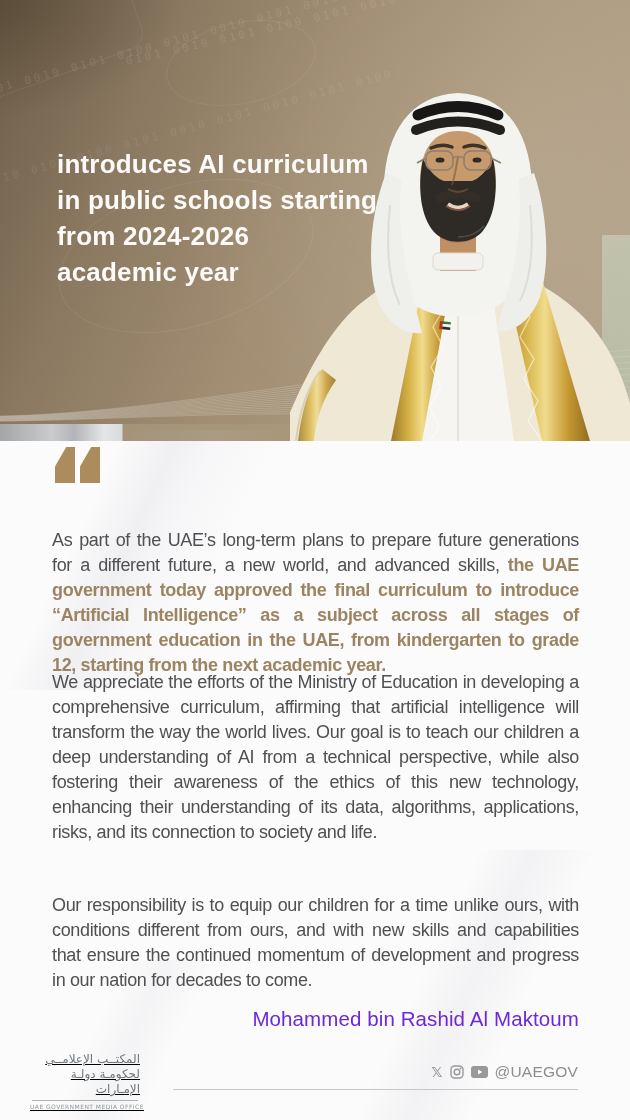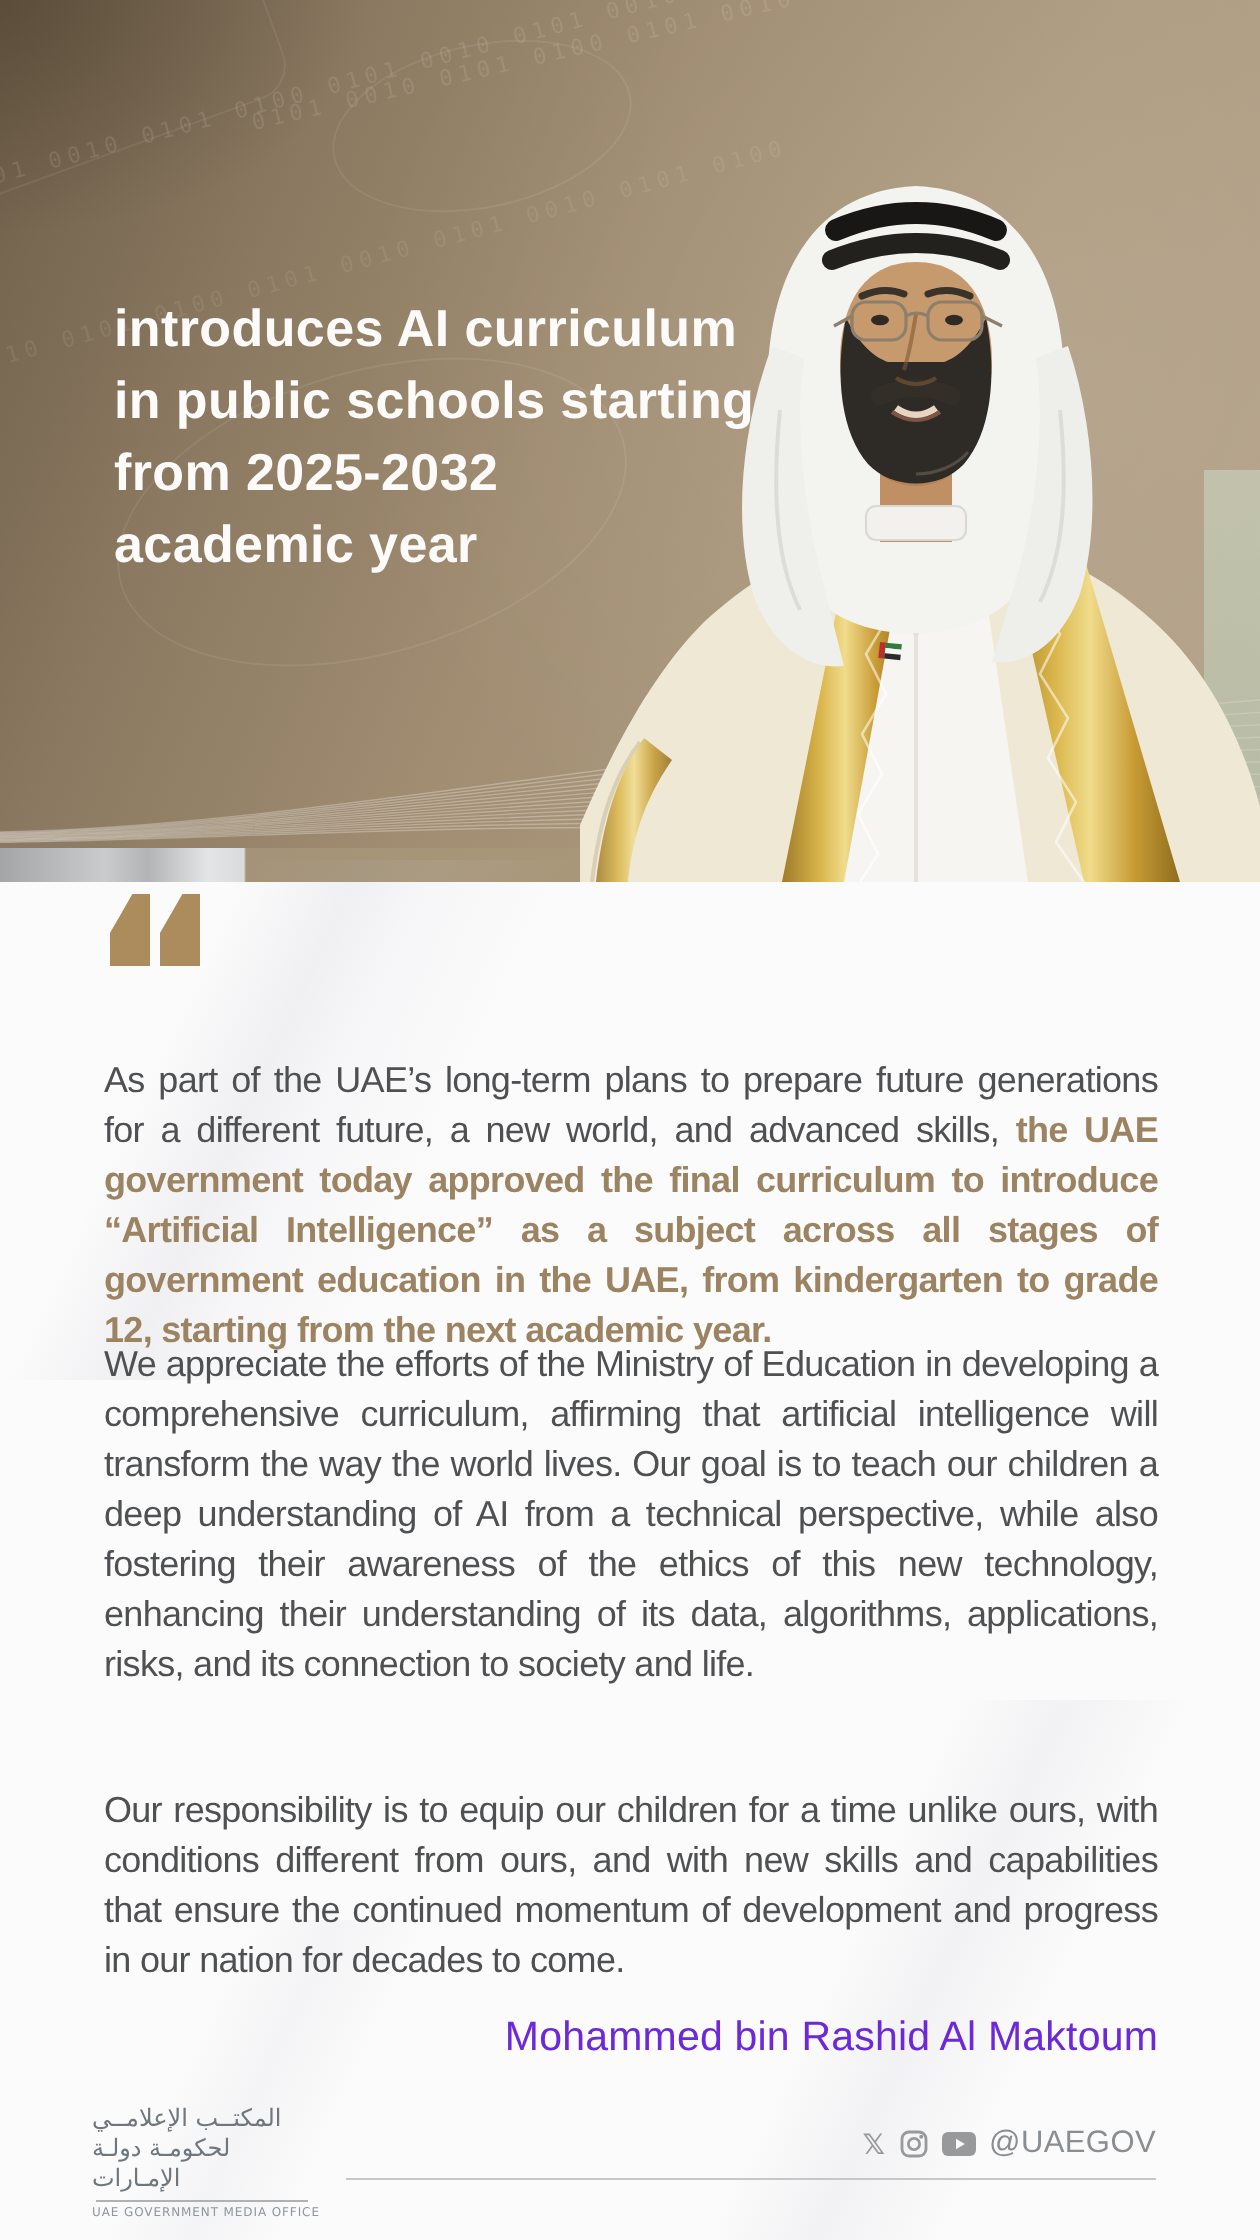--- a/index.html
+++ b/index.html
@@ -51,22 +51,22 @@
     clip-path:polygon(56% 0,100% 0,100% 100%,0 100%,0 54%);}
   .quote-body{position:absolute;left:52px;width:527px;color:#4f5052;
     font-size:18px;line-height:25px;letter-spacing:-.35px;text-align:justify;}
   .p1{top:500px;margin-top:28px;}
   .p2{top:652px;}
   .p3{top:875px;}
   .gold{color:#9c8463;font-weight:700;}
   .attribution{position:absolute;left:52px;top:1007px;width:527px;
     text-align:right;color:#6d28d9;font-size:20.5px;letter-spacing:.1px;}
   
-  .logo{position:absolute;left:46px;top:1052px;width:110px;text-align:left;
-    font-family:"DejaVu Sans",sans-serif;}
+  .logo{position:absolute;left:30px;top:1052px;width:110px;text-align:right;
+    font-family:"DejaVu Sans",sans-serif;text-decoration:underline;}
   .logo .ar{direction:rtl;color:#6f767c;font-size:12px;line-height:15px;}
   .logo .rule{border-top:1px solid #aeb2b5;margin:3px 2px 2px 2px;}
   .logo .en{color:#8e979c;font-size:6px;letter-spacing:.45px;white-space:nowrap;}
   .footer-divider{position:absolute;left:173px;right:52px;top:1089px;height:1px;background:#c7c7c9;}
   .social{position:absolute;right:52px;top:1063px;display:flex;align-items:center;gap:7px;}
   .x-glyph{color:#97999b;font-size:14px;font-weight:700;line-height:1;}
   .handle{color:#8b8e91;font-size:15.5px;letter-spacing:.2px;}
 </style>
 </head>
 <body>
@@ -96,21 +96,21 @@
         <path d="M0,74.4 C160,72.5 330,50.2 630,72.2" fill="none" stroke="rgba(252,250,244,0.30)" stroke-width="0.7"></path>
         <path d="M0,74.8 C160,73 330,52.400000000000006 630,78.4" fill="none" stroke="rgba(252,250,244,0.30)" stroke-width="0.7"></path>
         <path d="M0,75.2 C160,73.5 330,54.6 630,84.60000000000001" fill="none" stroke="rgba(252,250,244,0.30)" stroke-width="0.7"></path>
       </svg>
 
     <div class="hero-strip"></div>
 
     <div class="headline">
       <div>introduces AI curriculum</div>
       <div>in public schools starting</div>
-      <div>from 2025-2032</div>
+      <div>from 2024-2026</div>
       <div>academic year</div>
     </div>
 
     <svg class="portrait" viewBox="0 0 340 356">
       <defs>
         <linearGradient id="goldg" x1="0" y1="0" x2="1" y2="0">
           <stop offset="0" stop-color="#9e7b28"></stop>
             <stop offset=".3" stop-color="#d9b54a"></stop>
           <stop offset=".5" stop-color="#f0dc8c"></stop>
             <stop offset=".75" stop-color="#c79a33"></stop>

